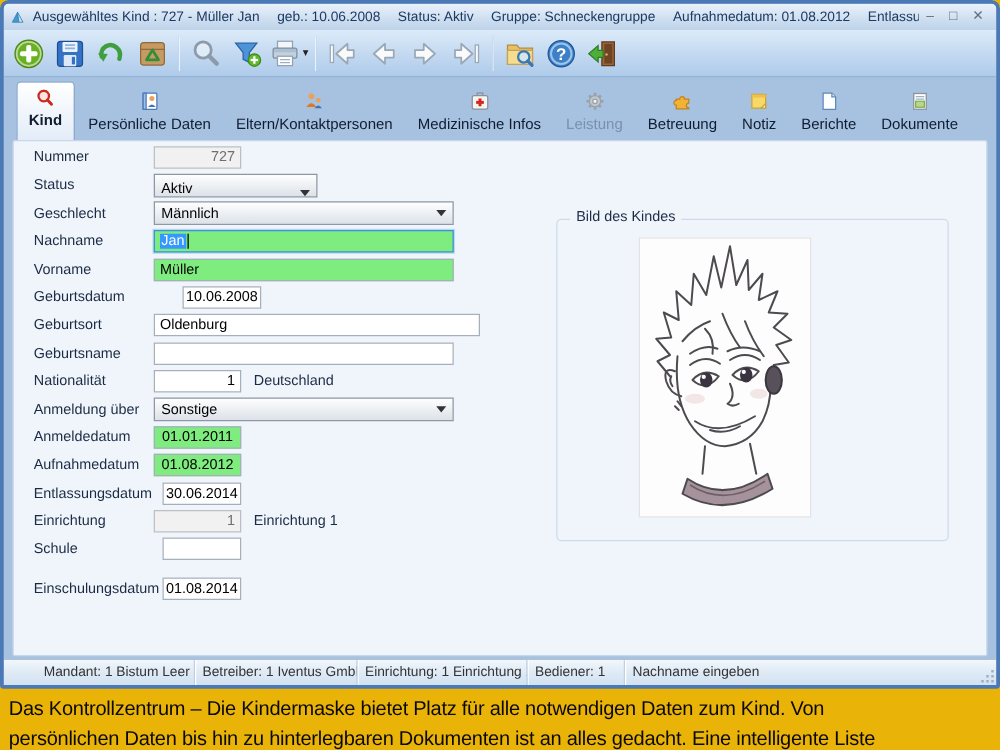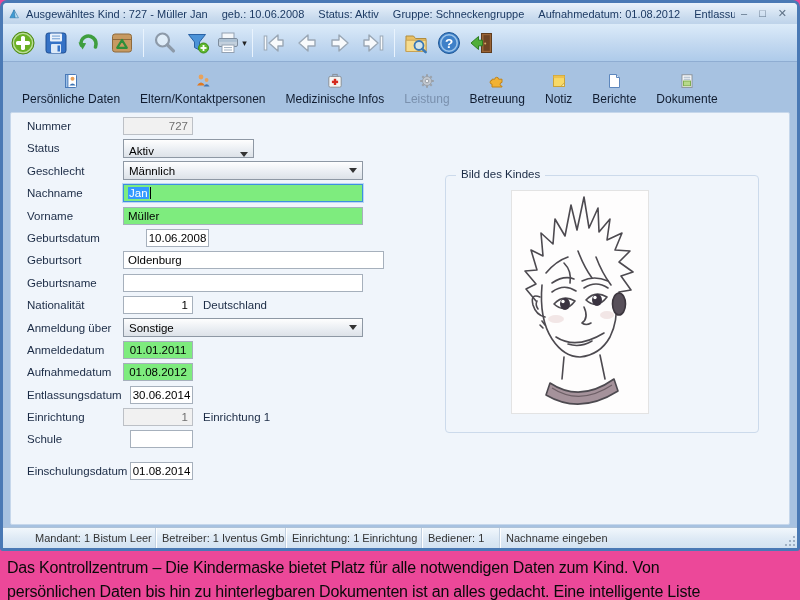--- a/index.html
+++ b/index.html
@@ -1,17 +1,17 @@
 <!DOCTYPE html>
 <html style="--green: #7eec7e; --selblue: #3399ff;"><head>
 <meta charset="utf-8">
 <style>
   * { margin:0; padding:0; box-sizing:border-box; }
   html,body { width:800px; height:600px; background:#fff; font-family:"Liberation Sans","DejaVu Sans",sans-serif; overflow:hidden; }
-  .stage { position:relative; width:800px; height:600px; background:#ec4899; }
+  .stage { position:relative; width:800px; height:600px; background:#eab308; }
 
   
   .window { position:absolute; left:0; top:0; width:800px; height:551px;
     border:3px solid #4a79b5; border-radius:7px 7px 3px 3px; overflow:hidden;
     background:#a7c2e1; box-shadow:inset 0 0 0 1px rgba(255,255,255,.45);
     display:flex; flex-direction:column; }
   .titlebar { height:21px; flex:0 0 21px; display:flex; align-items:center; gap:6px;
     padding:0 6px 0 5px; background:linear-gradient(#eaf2fb,#c9dbee 70%,#bed3ea);
     font-size:11px; color:#1c3a63; }
   .applogo { width:14px; height:14px; display:inline-flex; }
@@ -246,20 +246,30 @@
               <rect x="14.5" y="5.2" width="6.3" height="15.6" fill="#6e4424"></rect>
               <circle cx="16.2" cy="13.5" r="1" fill="#d9b06a"></circle>
               <polygon points="2,13 9.5,6.5 9.5,10.2 13.5,10.2 13.5,15.8 9.5,15.8 9.5,19.5" fill="#4fae3a" stroke="#2e7d22"></polygon>
             </svg>
           </span>
         </div>
       </div>
 
     <div class="main">
       <div class="tabstrip">
+          <div class="tab active">
+            <span class="icn">
+              <svg viewBox="0 0 16 16">
+                <path d="M4.5 3.4 Q7 1.8 9.6 3.2" fill="none" stroke="#cc2a1f" stroke-width="1.4"></path>
+                <circle cx="7" cy="6.8" r="4.2" fill="#fbe3e0" stroke="#cc2a1f" stroke-width="1.8"></circle>
+                <line x1="10" y1="10" x2="13.2" y2="13.4" stroke="#cc2a1f" stroke-width="2.4" stroke-linecap="round"></line>
+              </svg>
+            </span>
+            <span>Kind</span>
+          </div>
           <div class="tab">
             <span class="icn">
               <svg viewBox="0 0 16 16">
                 <rect x="2.5" y="1.5" width="11" height="13" rx="1" fill="#fff" stroke="#4a7ab8"></rect>
                 <rect x="2.5" y="1.5" width="2.4" height="13" fill="#9cc0e8" stroke="#4a7ab8"></rect>
                 <circle cx="9.5" cy="5.8" r="2" fill="#e8a25c"></circle>
                 <path d="M6.4 12.6 Q9.5 8.4 12.6 12.6 Z" fill="#3e74b4"></path>
               </svg>
             </span>
             <span>Persönliche Daten</span>

